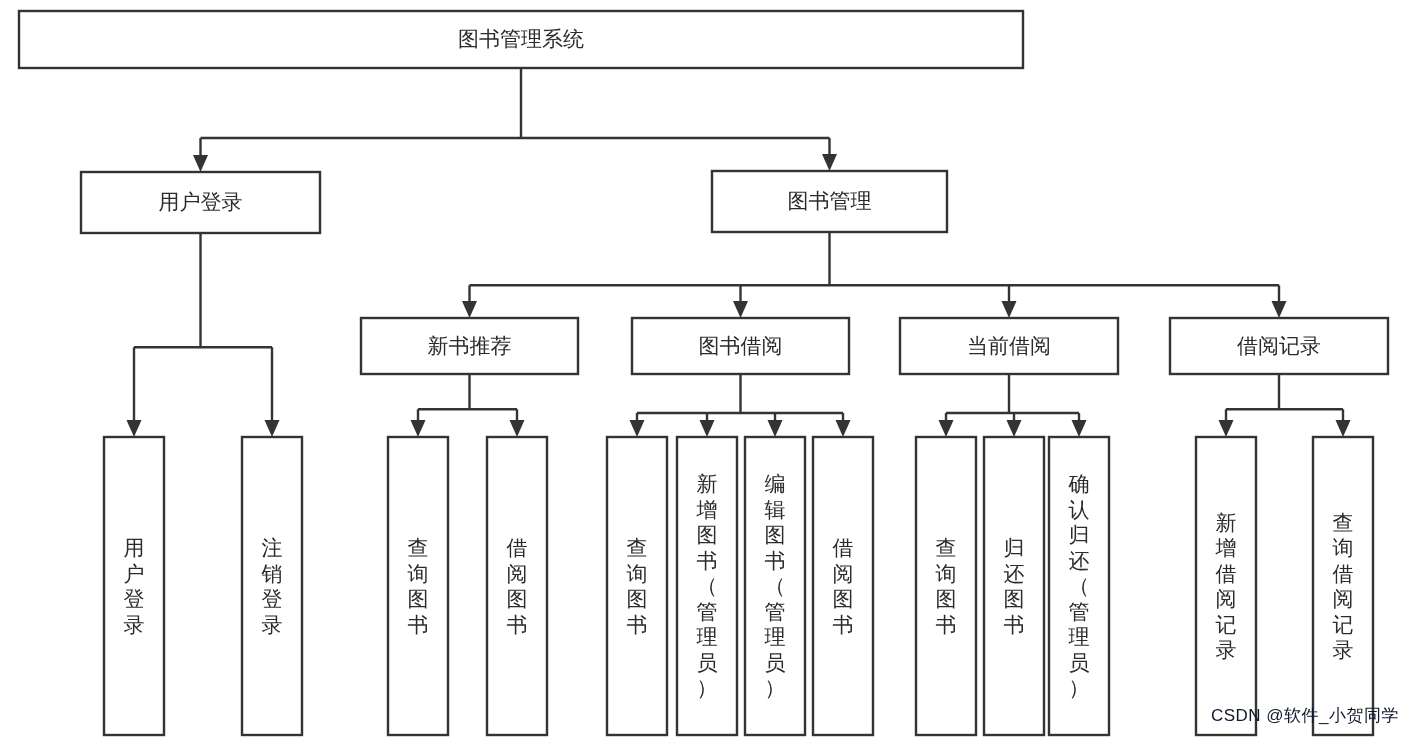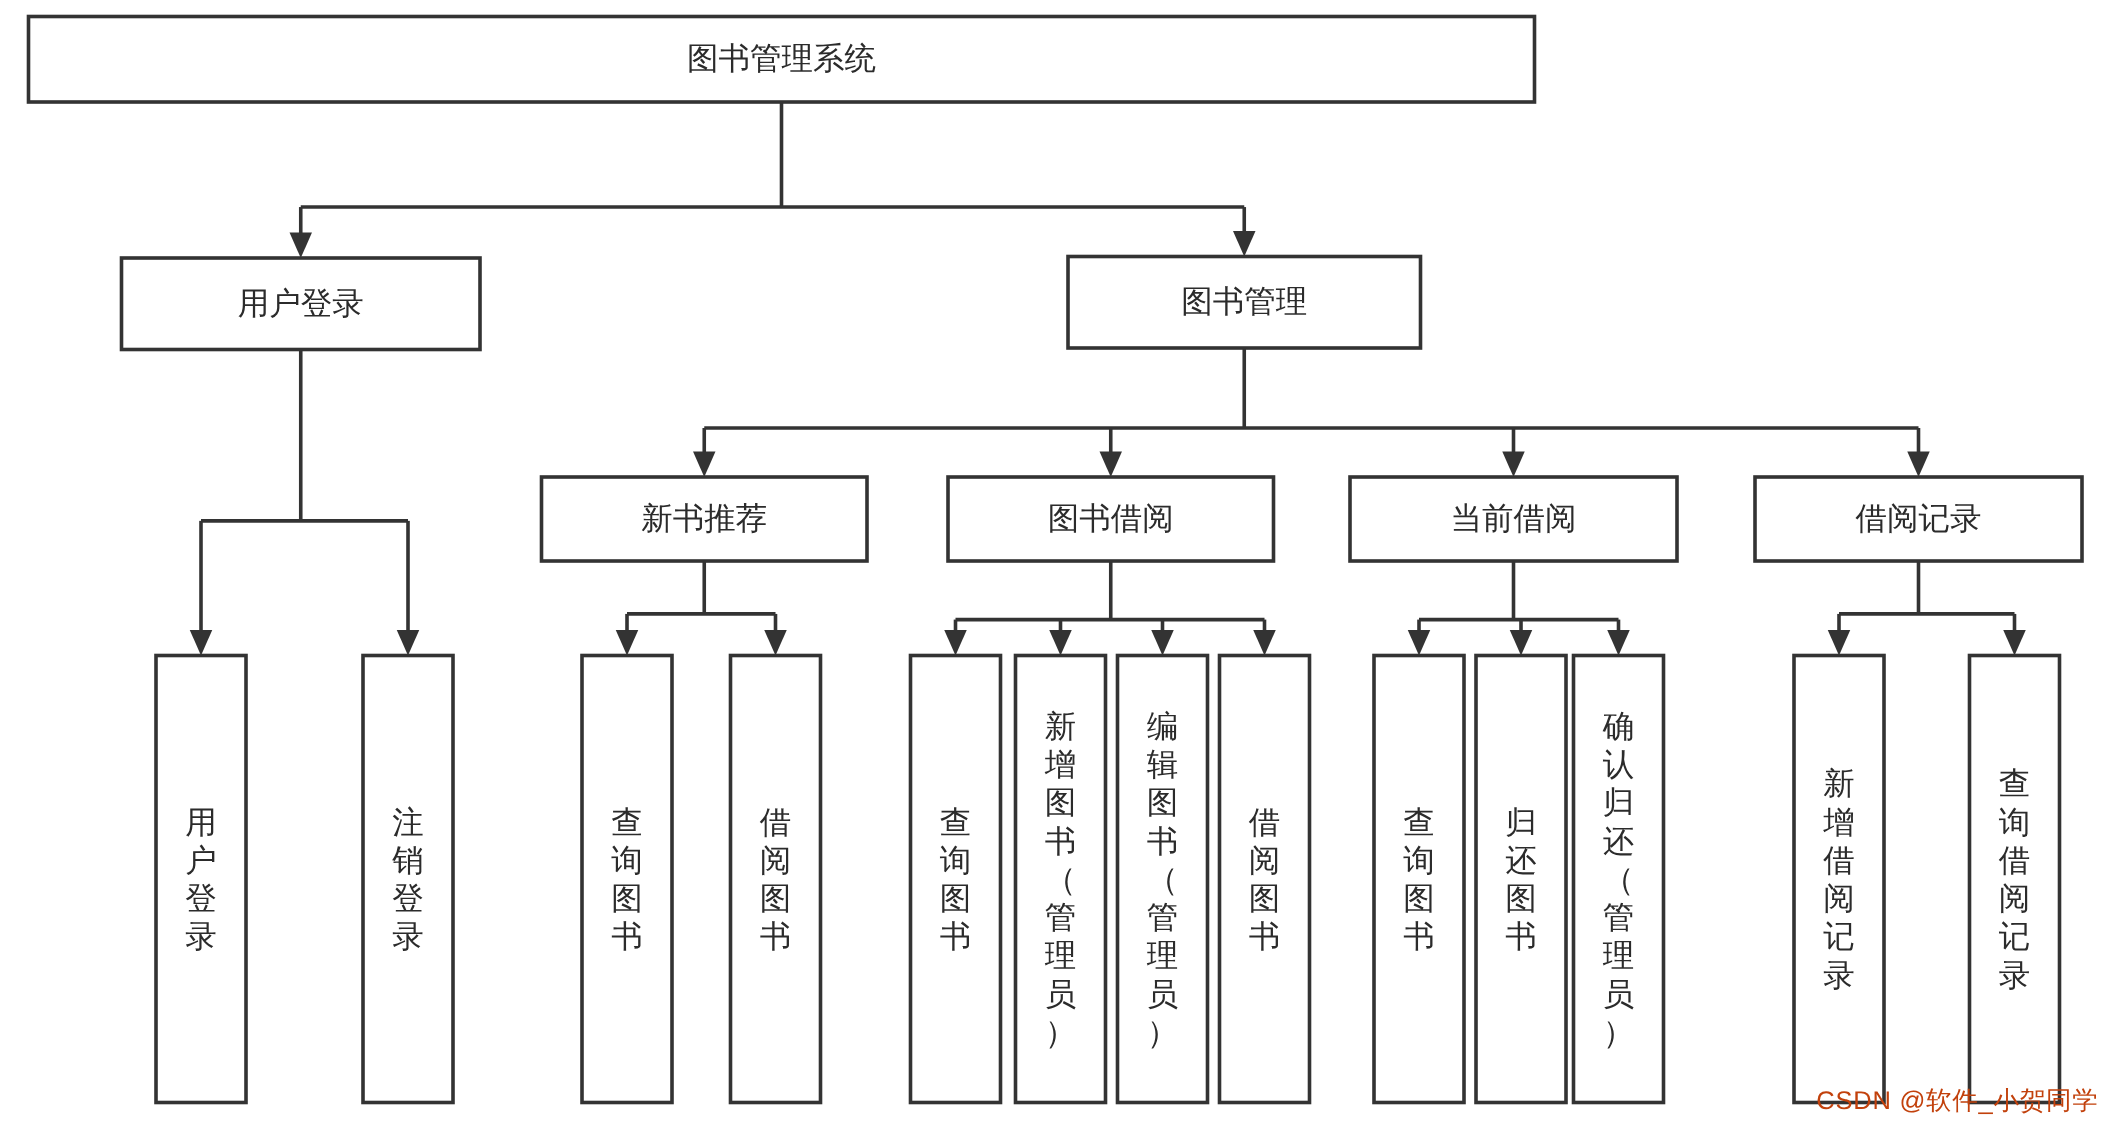--- a/index.html
+++ b/index.html
@@ -42,24 +42,24 @@
     stroke-width: 2.4;
     fill: none;
   }
   .arrow-head {
     fill: #333333;
     stroke: none;
   }
   .watermark {
     position: absolute;
     right: 6px;
-    bottom: 2px;
+    bottom: 20px;
     font-family: "Liberation Sans", "DejaVu Sans", sans-serif;
     font-size: 17px;
-    color: #c2410c;
+    color: #0f172a;
     white-space: nowrap;
     letter-spacing: 0.5px;
     pointer-events: none;
   }
 </style>
 </head>
 <body>
 
 <svg id="diagram" viewBox="0 0 1405 747">
   <g id="connector-layer">

